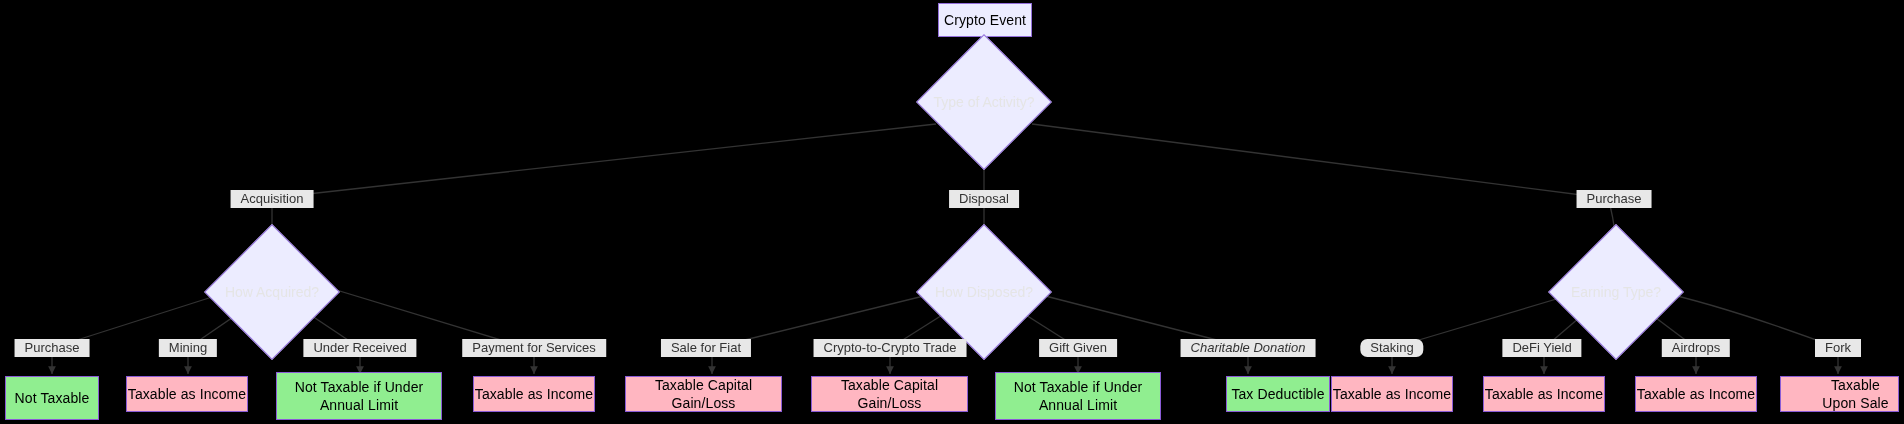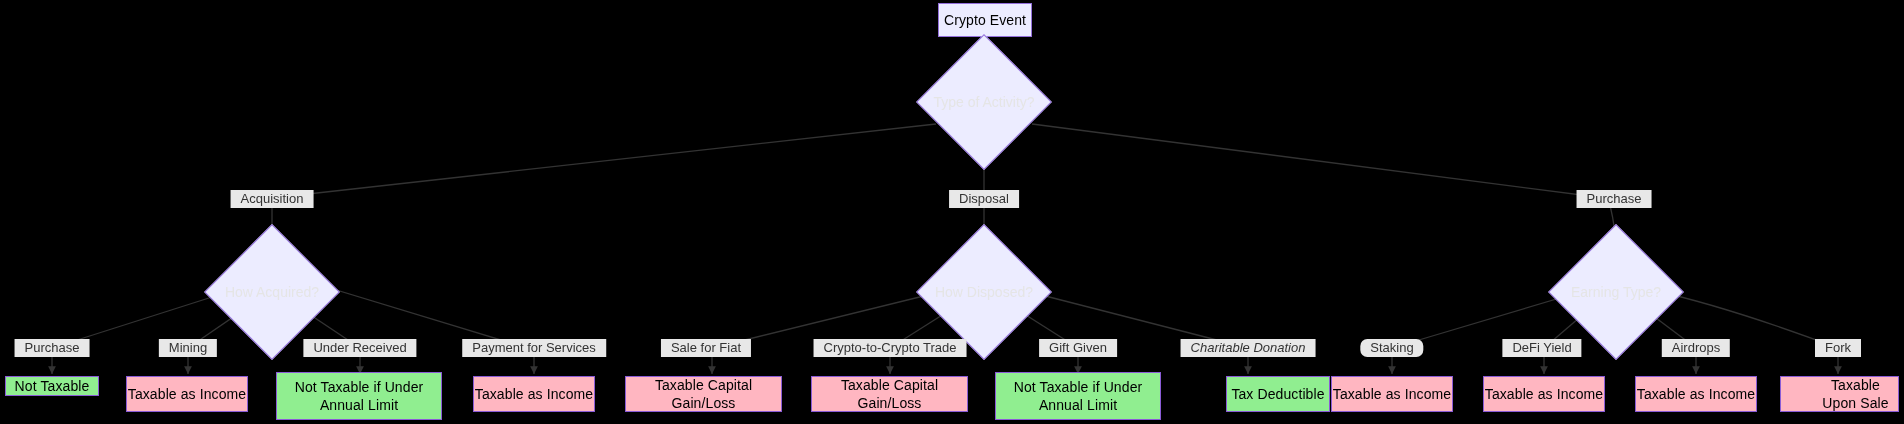--- a/index.html
+++ b/index.html
@@ -180,21 +180,21 @@
   <div class="edge-label" style="left:534px; top:339px;">Payment for Services</div>
   <div class="edge-label" style="left:706px; top:339px;">Sale for Fiat</div>
   <div class="edge-label" style="left:890px; top:339px;">Crypto-to-Crypto Trade</div>
   <div class="edge-label" style="left:1078px; top:339px;">Gift Given</div>
   <div class="edge-label" style="left:1248px; top:339px;font-style:italic;">Charitable Donation</div>
   <div class="edge-label" style="left:1392px; top:339px;border-radius:7px;">Staking</div>
   <div class="edge-label" style="left:1542px; top:339px;">DeFi Yield</div>
   <div class="edge-label" style="left:1696px; top:339px;">Airdrops</div>
   <div class="edge-label" style="left:1838px; top:339px;">Fork</div>
 
-  <div class="node node-rect node-green" style="left:5px; top:376px; width:94px; height:20px;">
+  <div class="node node-rect node-green" style="left:5px; top:376px; width:94px; height:44px;">
     <span>Not Taxable</span>
   </div>
 
   <div class="node node-rect node-pink" style="left:126px; top:376px; width:122px; height:36px;">
     <span>Taxable as Income</span>
   </div>
 
   <div class="node node-rect node-green" style="left:276px; top:372px; width:166px; height:48px; flex-direction:column;">
     <span>Not Taxable if Under</span>
     <span>Annual Limit</span>

